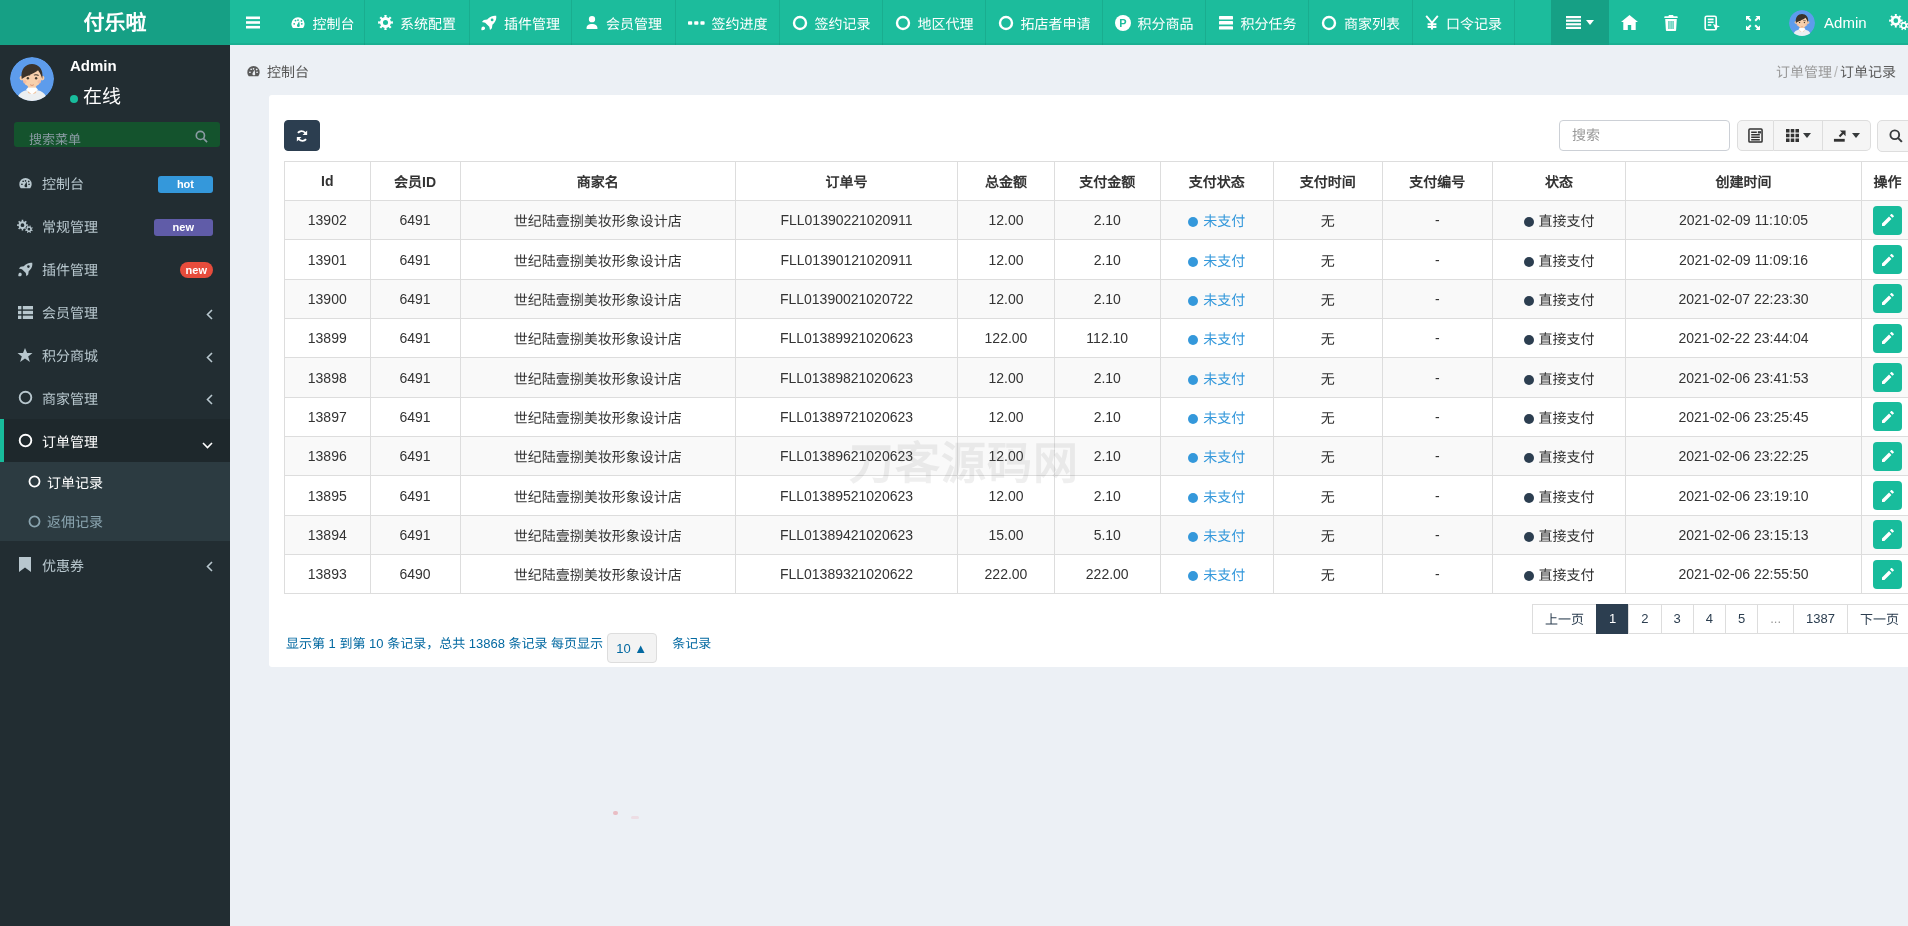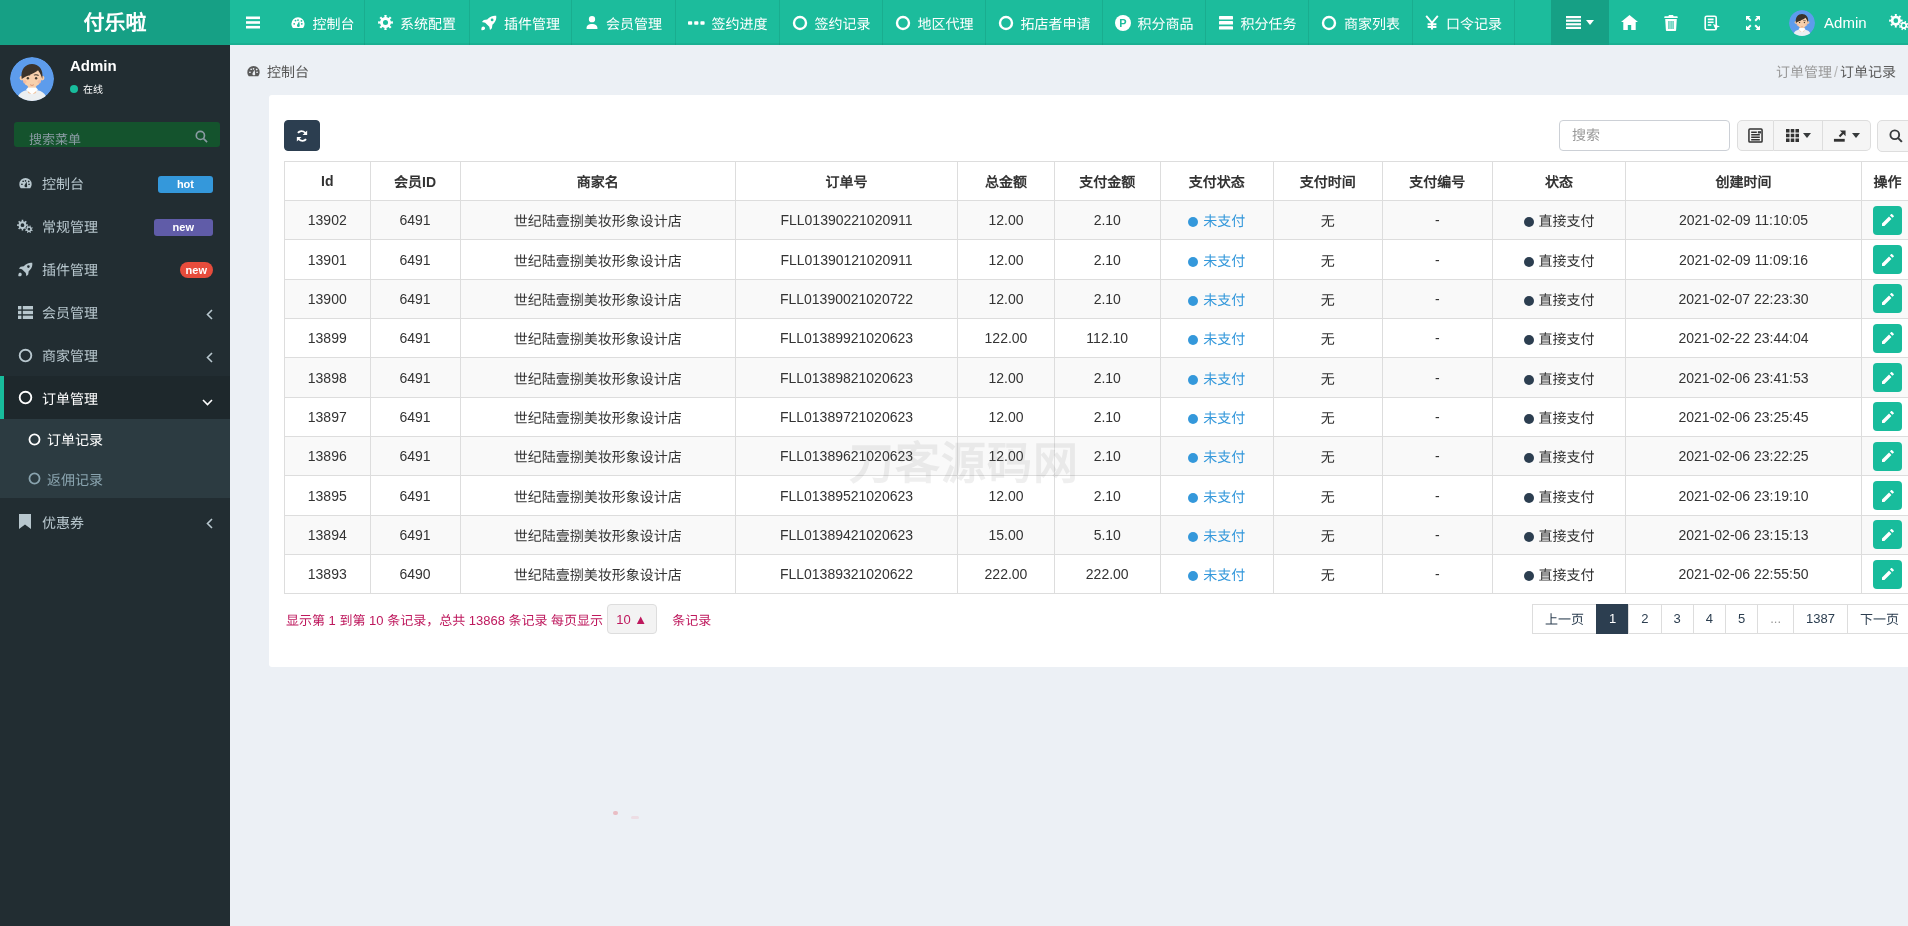--- a/index.html
+++ b/index.html
@@ -25,21 +25,21 @@
 .nav-ico { width:41.4px; height:45px; display:flex; align-items:center; justify-content:center; }
 .nav-user { height:45px; display:flex; align-items:center; color:#fff; padding:0 22px 0 15px; }
 .nav-user span { margin-left:9px; font-size:15px; }
 .nav-gear { width:20px; height:45px; display:flex; align-items:center; justify-content:flex-start; overflow:hidden; }
 
 
 .sidebar { position:absolute; left:0; top:45px; width:230px; height:881px; background:#222d32; }
 .user-panel { position:relative; height:77px; padding:10px; }
 .user-panel .av { position:absolute; left:10px; top:12px; }
 .user-panel .uname { position:absolute; left:70px; top:12px; color:#fff; font-weight:bold; font-size:15px; }
-.user-panel .ustat { position:absolute; left:70px; top:36px; color:#fff; font-size:10px; }
+.user-panel .ustat { position:absolute; left:70px; top:36px; color:#fff; font-size:19px; }
 .user-panel .ustat i { display:inline-block; width:8px; height:8px; border-radius:50%; background:#18bc9c; margin-right:5px; }
 .side-search { margin:0 10px 0 14px; height:25px; background:#14532d; border-radius:3px; position:relative; }
 .side-search span { position:absolute; left:15px; top:7px; color:#8a9ba3; font-size:13px; }
 .side-search .sic { position:absolute; left:auto; right:12px; top:8px; }
 .smenu { margin-top:15px; list-style:none; }
 .smenu > li { position:relative; height:42.9px; }
 .smenu > li > a { display:flex; align-items:center; height:100%; padding-left:17px; color:#b8c7ce; font-size:14px; }
 .smenu .mico { width:16px; display:inline-flex; justify-content:center; margin-right:9px; }
 .badge { font-size:11px; font-weight:bold; color:#fff; padding:2px 19px; border-radius:3px; position:absolute; right:17px; top:14px; line-height:1.15; }
 .b-blue { background:#3498db; }
@@ -84,21 +84,21 @@
 .tbl th { height:39px; font-weight:bold; background:#fff; }
 .tbl td { height:39.35px; }
 .tbl tr.odd td { background:#f9f9f9; }
 .stat-blue { color:#3498db; }
 .dot { display:inline-block; width:10px; height:10px; border-radius:50%; vertical-align:-1px; margin-right:5px; }
 .dot-b { background:#3498db; }
 .dot-d { background:#2c3e50; }
 .btn-edit { display:inline-flex; width:29px; height:29px; background:#18bc9c; border-radius:4px; align-items:center; justify-content:center; }
 
 
-.pg-info { position:absolute; left:17px; top:509px; font-size:13px; color:#be185d; display:flex; align-items:center; height:30px; }
+.pg-info { position:absolute; left:17px; top:538px; font-size:13px; color:#0369a1; display:flex; height:30px; }
 .pg-drop { display:inline-flex; align-items:center; justify-content:center; width:50px; height:30px; background:#f3f3f3;
   border:1px solid #ddd; border-radius:4px; margin:0 12px 0 0; font-size:13px; }
 .pagin { position:absolute; right:12px; top:508.5px; display:flex; list-style:none; }
 .pagin li { height:30px; background:#fff; border:1px solid #ddd; display:flex; align-items:center;
   justify-content:center; color:#2c3e50; font-size:13px; margin-left:-1px; padding:0 12px; }
 .pagin li.act { background:#2c3e50; color:#fff; border-color:#2c3e50; }
 .pagin li.dots { color:#999; }
 
 .watermark { position:absolute; left:849px; top:441px; font-size:45px; font-weight:bold; color:rgba(110,110,110,0.115);
   letter-spacing:1px; z-index:40; pointer-events:none; line-height:1; }
@@ -332,20 +332,30 @@
                 <rect x="4.8" y="9.6" width="10.2" height="3.4"></rect>
               </g>
             </svg>
           </span>会员管理</a>
         <span class="chev"><svg width="7" height="11" viewBox="0 0 7 11">
             <path d="M6 1L1.5 5.5 6 10" stroke="#b8c7ce" stroke-width="1.6" fill="none"></path>
           </svg></span>
       </li>
     <li>
         <a><span class="mico">
+            <svg width="16" height="15" viewBox="0 0 16 15">
+              <path fill="#b8c7ce" d="M8 0l2.1 5H15.5l-4.3 3.5 1.7 5.4L8 10.6l-4.9 3.3 1.7-5.4L.5 5H6z"></path>
+            </svg>
+          </span>积分商城</a>
+        <span class="chev"><svg width="7" height="11" viewBox="0 0 7 11">
+            <path d="M6 1L1.5 5.5 6 10" stroke="#b8c7ce" stroke-width="1.6" fill="none"></path>
+          </svg></span>
+      </li>
+    <li>
+        <a><span class="mico">
             <svg width="15" height="15" viewBox="0 0 16 16">
               <circle cx="8" cy="8" r="6.2" fill="none" stroke="#b8c7ce" stroke-width="2"></circle>
             </svg>
           </span>商家管理</a>
         <span class="chev"><svg width="7" height="11" viewBox="0 0 7 11">
             <path d="M6 1L1.5 5.5 6 10" stroke="#b8c7ce" stroke-width="1.6" fill="none"></path>
           </svg></span>
       </li>
     <li class="active-parent">
         <a><span class="mico">

